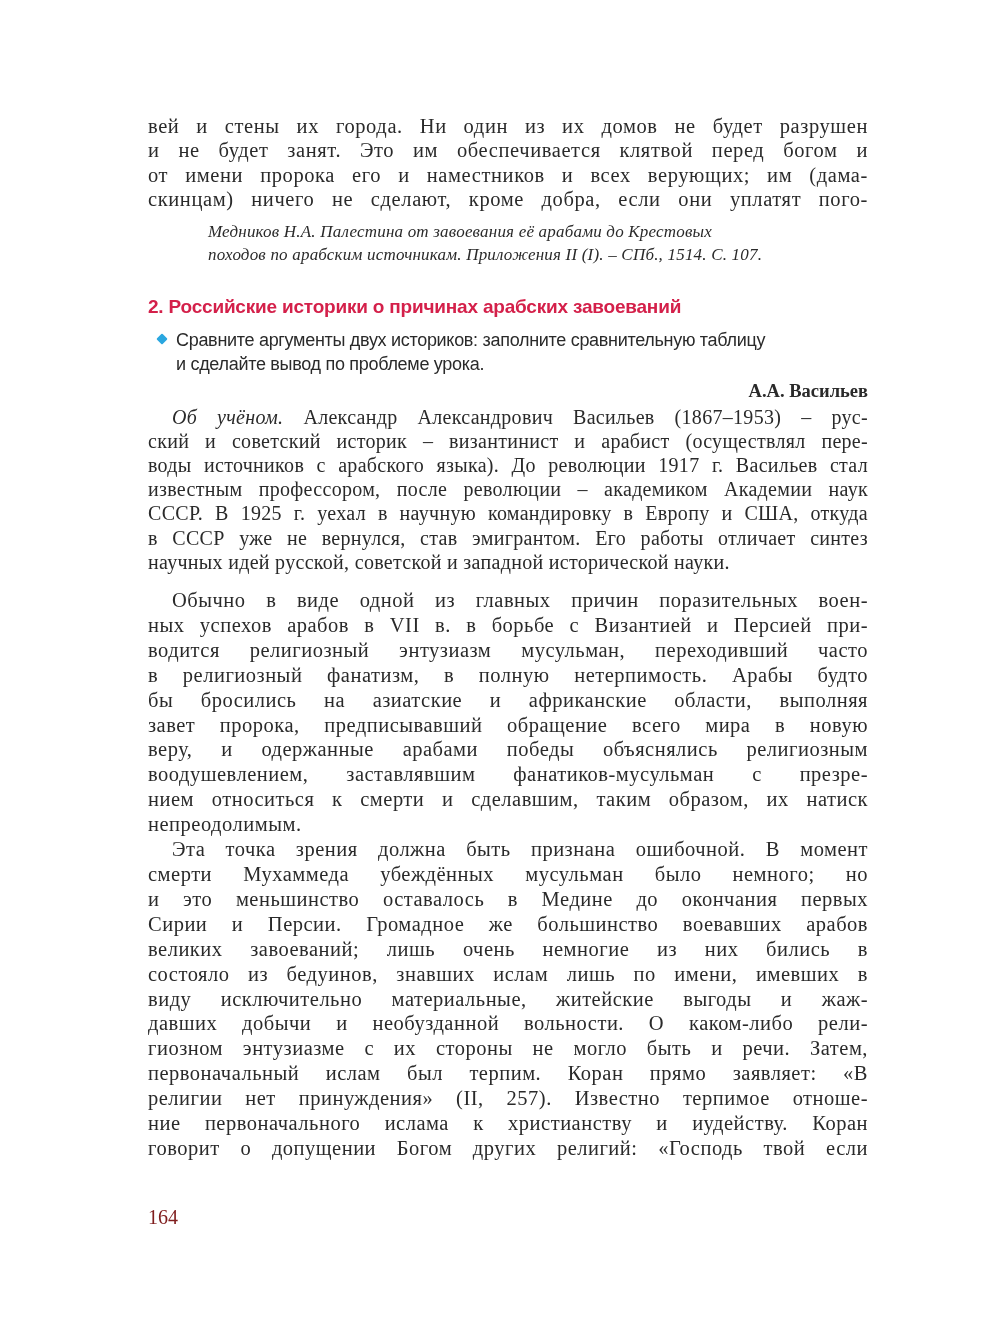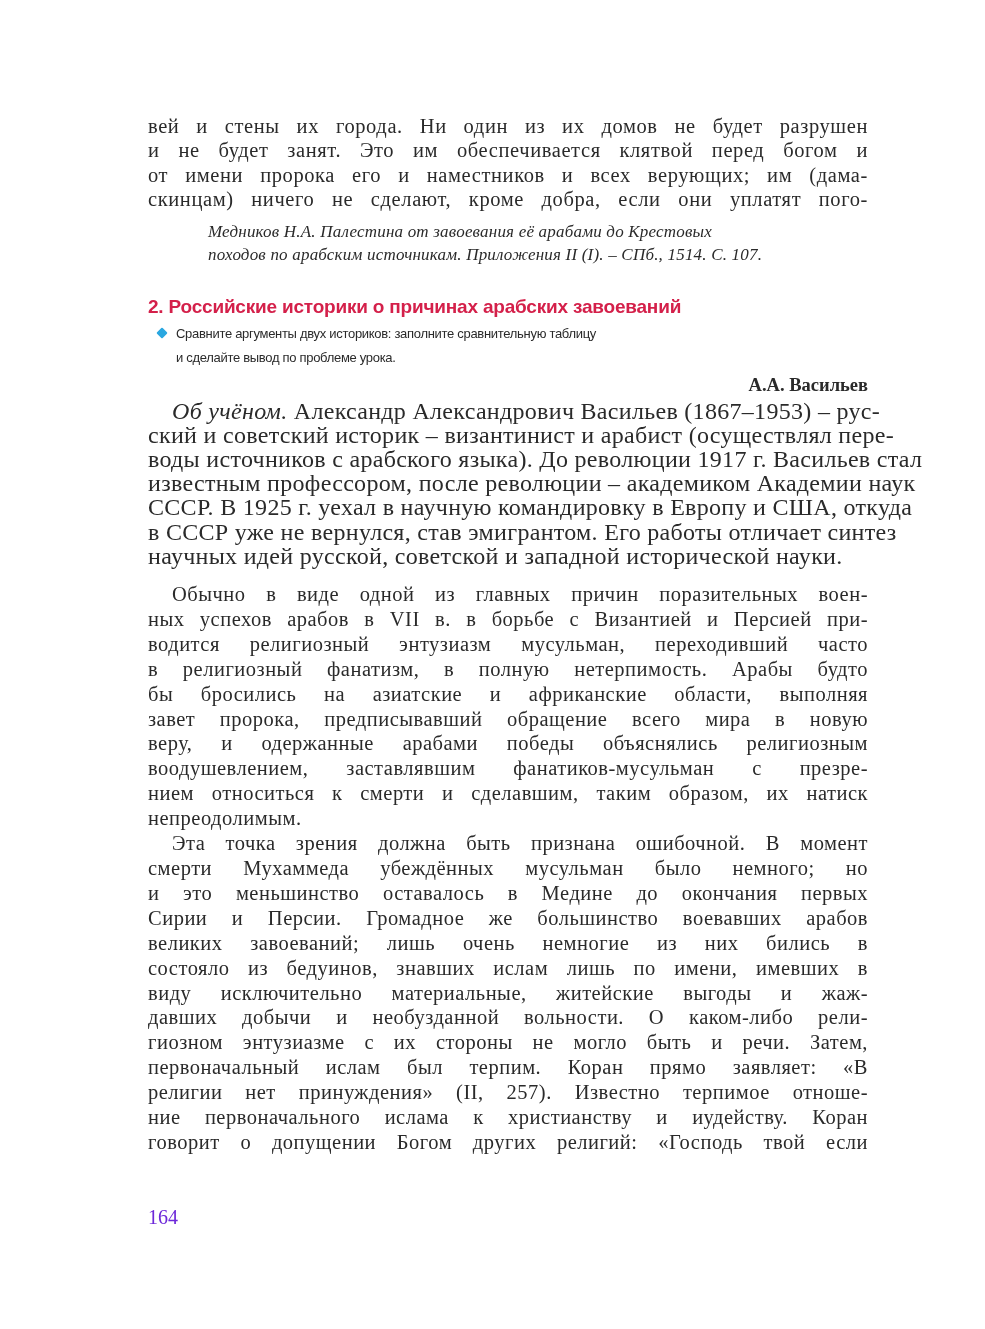--- a/index.html
+++ b/index.html
@@ -4,29 +4,29 @@
 <style>
   html, body { margin: 0; padding: 0; background: #ffffff; }
   body { width: 985px; height: 1329px; position: relative; overflow: hidden; color: #2a2a2a; }
   .page { position: absolute; left: 148px; top: 114px; width: 720px; }
   .line { display: block; white-space: nowrap; }
   .just { text-align: justify; text-align-last: justify; }
   .quote-block { font-family: "Liberation Serif", serif; font-size: 20.5px; line-height: 24.4px; letter-spacing: 0.6px; }
   .citation { font-family: "Liberation Serif", serif; font-style: italic; font-size: 17px; line-height: 23px; margin-top: 8px; padding-left: 60px; letter-spacing: 0.2px; }
   .citation .line { }
   .section-title { font-family: "Liberation Sans", sans-serif; font-weight: bold; font-size: 19px; color: #d4204a; margin-top: 28px; line-height: 26px; letter-spacing: -0.2px; }
-  .task { position: relative; margin-top: 2px; padding-left: 22px; margin-left: 6px; font-family: "Liberation Sans", sans-serif; font-size: 13px; line-height: 24px; color: #2a2a2a; letter-spacing: -0.3px; }
+  .task { position: relative; margin-top: 8px; padding-left: 22px; margin-left: 6px; font-family: "Liberation Sans", sans-serif; font-size: 18px; line-height: 24px; color: #2a2a2a; letter-spacing: -0.3px; }
   .task .bullet { position: absolute; left: 4px; top: 7px; width: 8px; height: 8px; background: #2aa7e0; transform: rotate(45deg); border-radius: 1px; }
   .author-title { font-family: "Liberation Serif", serif; font-weight: bold; font-size: 18.5px; text-align: right; margin-top: 3px; line-height: 24px; }
-  .about { font-family: "Liberation Serif", serif; font-size: 24px; line-height: 24.2px; letter-spacing: 0.3px; margin-top: 2px; }
+  .about { font-family: "Liberation Serif", serif; font-size: 20px; line-height: 24.2px; letter-spacing: 0.3px; margin-top: 2px; }
   .about .lead { font-style: italic; }
   .body-text { font-family: "Liberation Serif", serif; font-size: 20.5px; line-height: 24.9px; letter-spacing: 0.5px; }
   .body-text.first { margin-top: 14px; }
   .indent { text-indent: 24px; }
-  .page-number { position: absolute; left: 148px; top: 1206px; font-family: "Liberation Serif", serif; font-size: 20px; color: #6d28d9; }
+  .page-number { position: absolute; left: 148px; top: 1206px; font-family: "Liberation Serif", serif; font-size: 20px; color: #7f1d1d; }
 </style>
 </head>
 <body>
 
 <div class="page">
 
   <div class="quote-block">
     <span class="line just">вей и стены их города. Ни один из их домов не будет разрушен</span>
     <span class="line just">и не будет занят. Это им обеспечивается клятвой перед богом и</span>
     <span class="line just">от имени пророка его и наместников и всех верующих; им (дама-</span>

